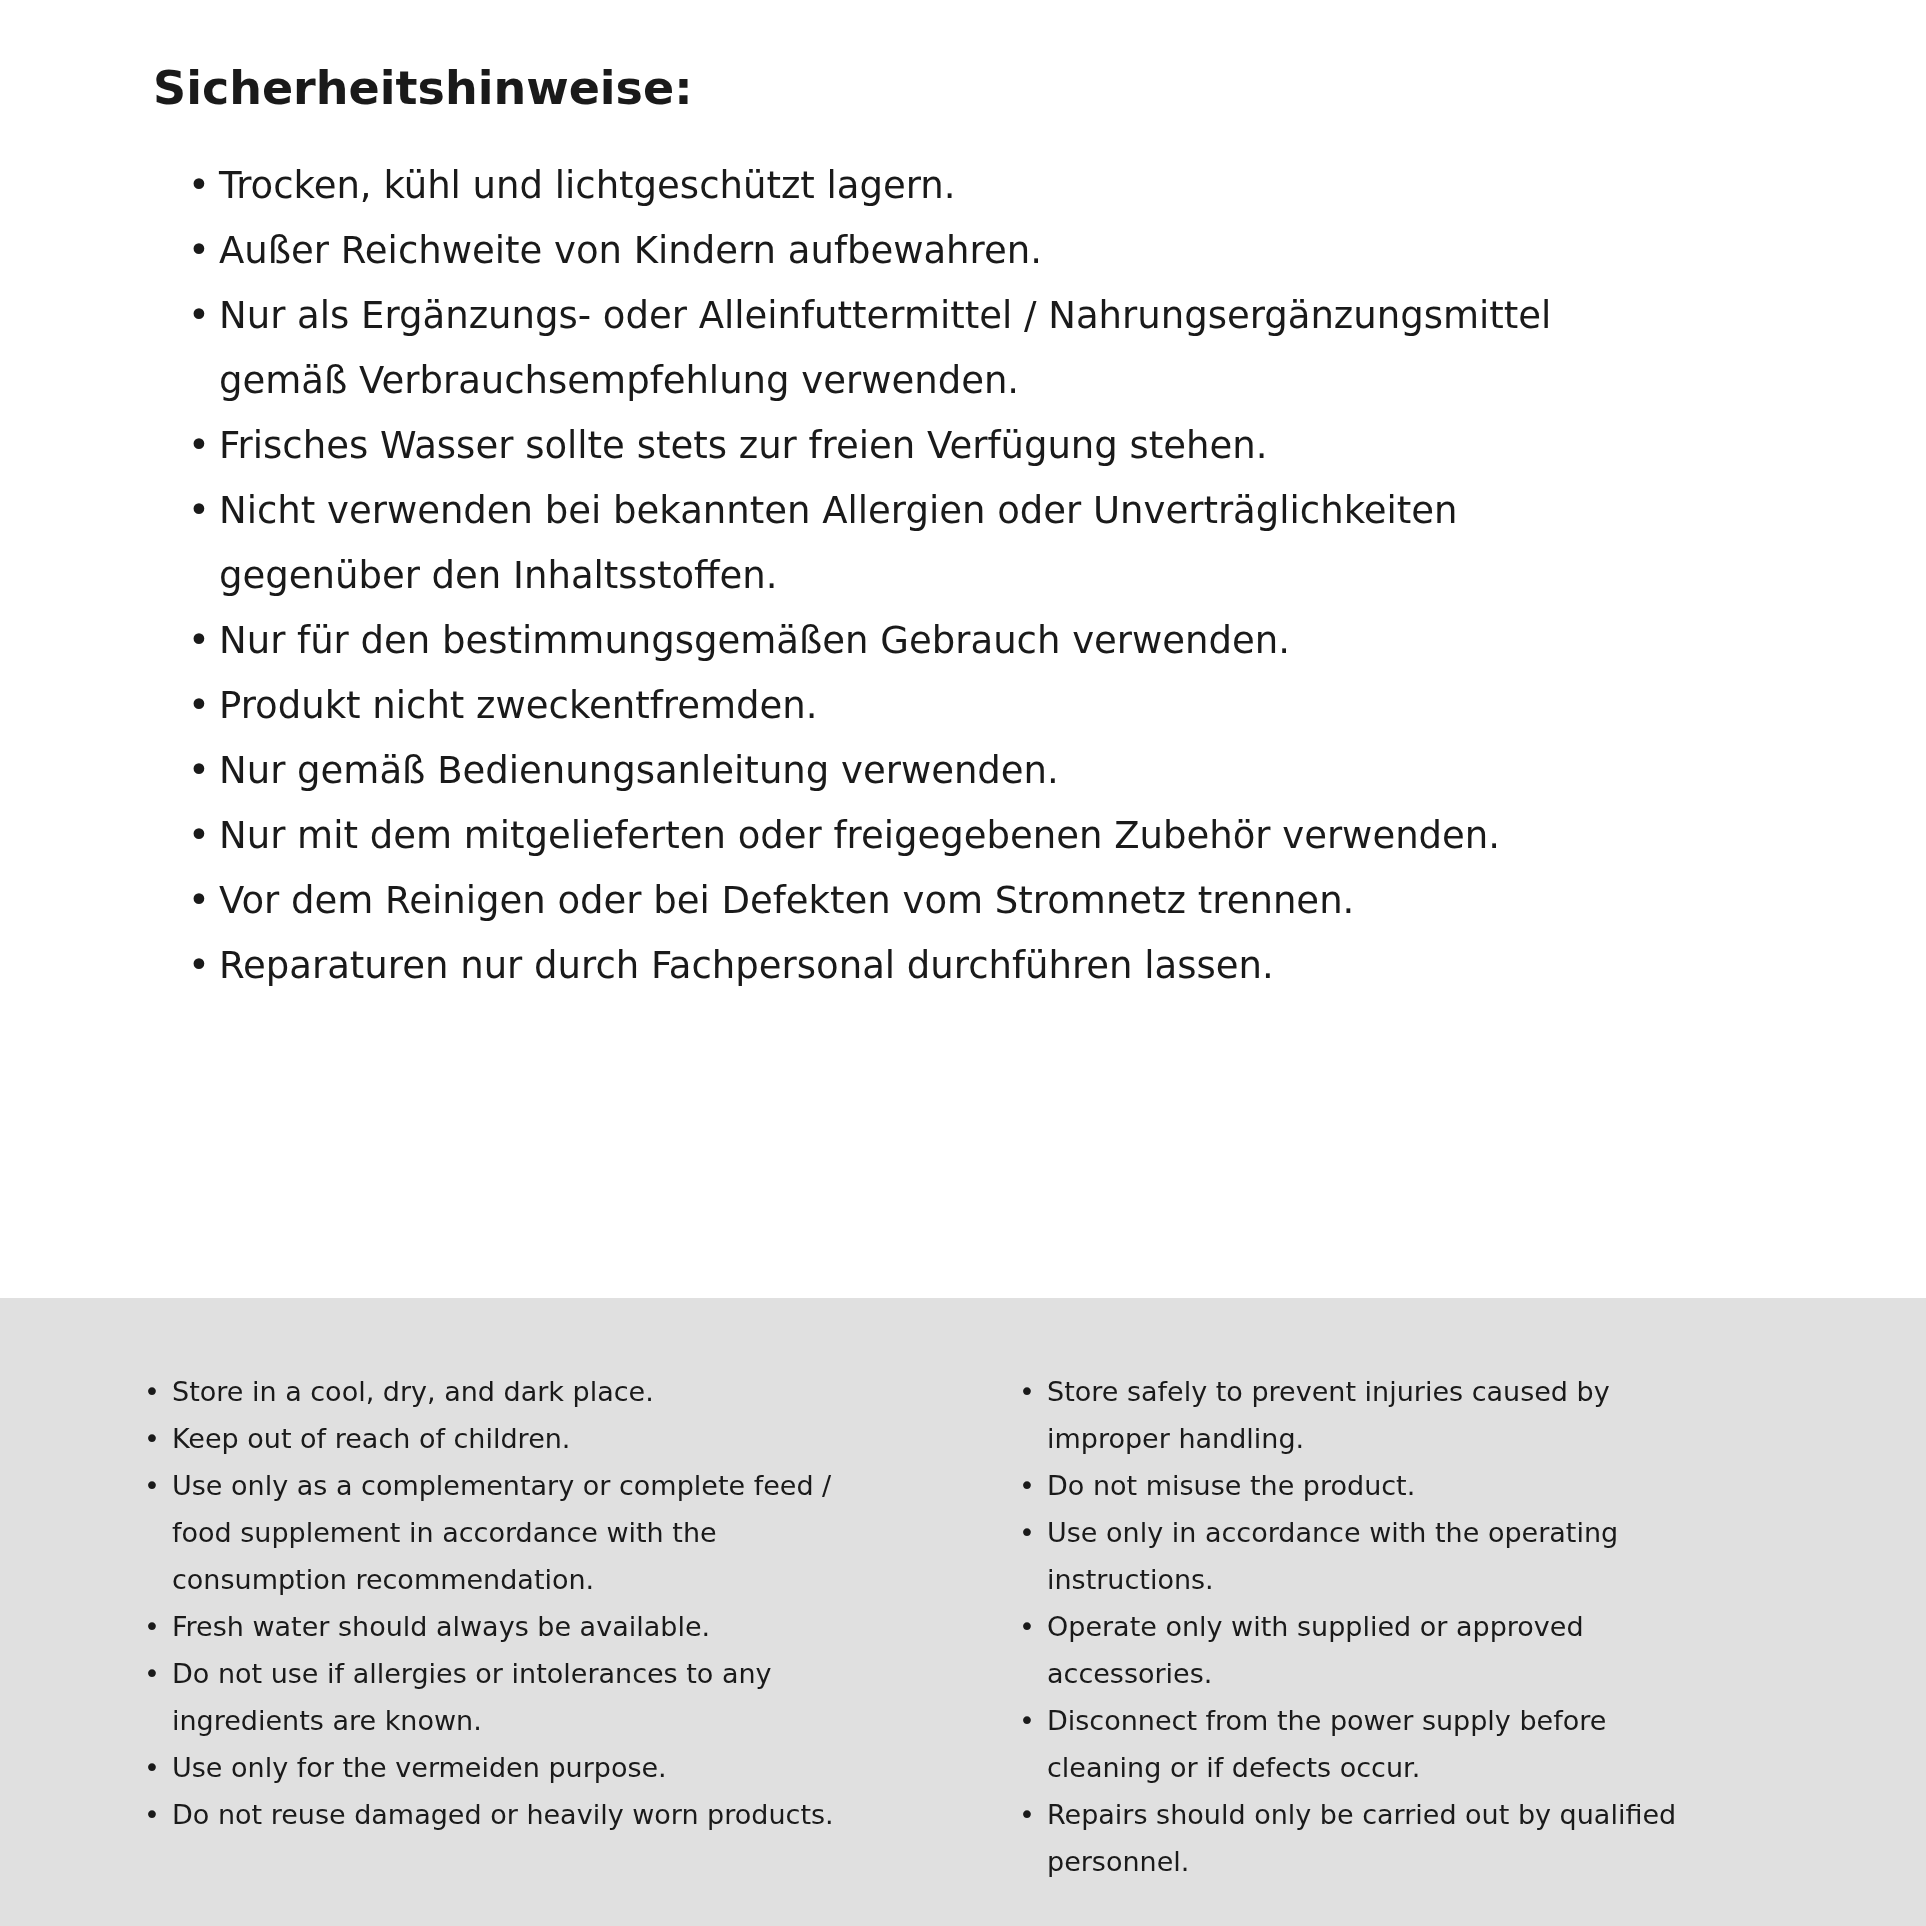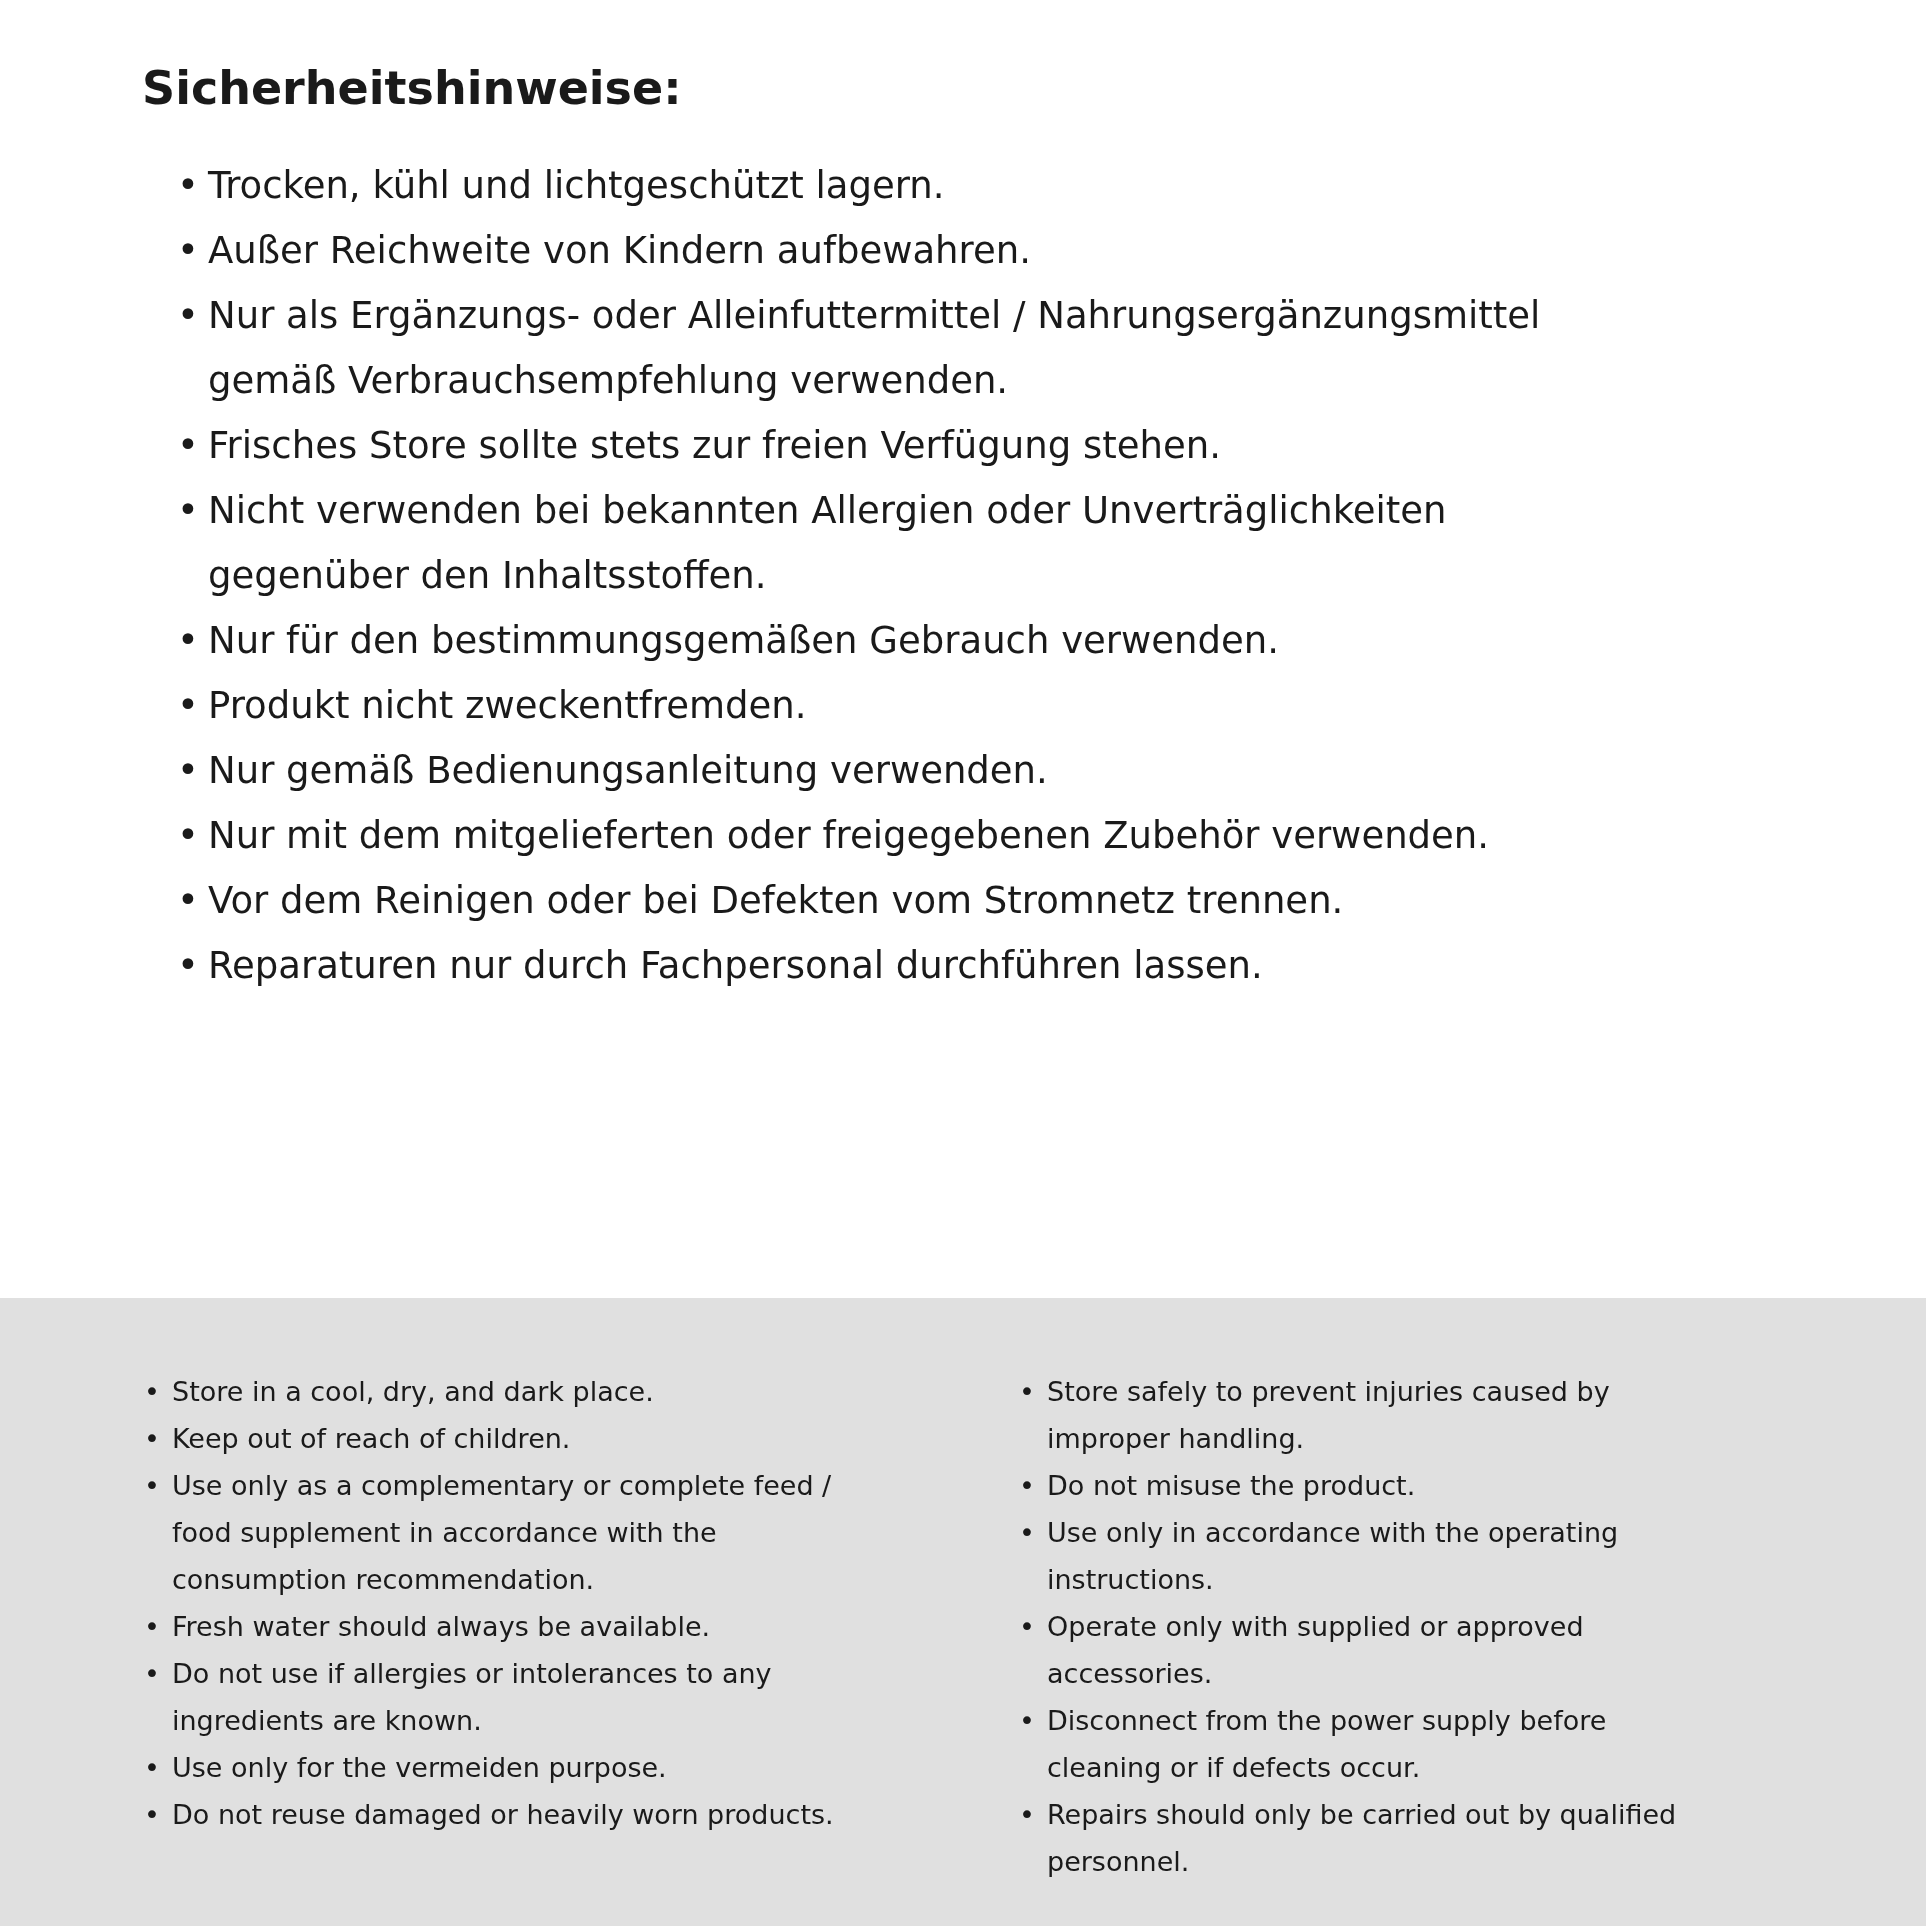--- a/index.html
+++ b/index.html
@@ -12,21 +12,21 @@
     width: 1926px;
     height: 1926px;
     background: var(--page-bg, #ffffff);
     color: var(--text-color, #1a1a1a);
     overflow: hidden;
   }
 
   
   .german-section {
     position: absolute;
-    top: 0; left: 4px; right: 0;
+    top: 0; left: 15px; right: 0;
     height: 1298px;
     padding: 61px 77px 0 138px;
     box-sizing: border-box;
   }
   .german-title {
     margin: 0;
     font-size: 46px;
     font-weight: 700;
     line-height: 1.2;
     color: var(--text-color, #1a1a1a);
@@ -89,21 +89,21 @@
 
 <div class="page">
 
   <section class="german-section">
     <h1 class="german-title">Sicherheitshinweise:</h1>
     <ul class="bullets de">
       <li>Trocken, kühl und lichtgeschützt lagern.</li>
       <li>Außer Reichweite von Kindern aufbewahren.</li>
       <li>Nur als Ergänzungs- oder Alleinfuttermittel / Nahrungsergänzungsmittel
 gemäß Verbrauchsempfehlung verwenden.</li>
-      <li>Frisches Store sollte stets zur freien Verfügung stehen.</li>
+      <li>Frisches Wasser sollte stets zur freien Verfügung stehen.</li>
       <li>Nicht verwenden bei bekannten Allergien oder Unverträglichkeiten
 gegenüber den Inhaltsstoffen.</li>
       <li>Nur für den bestimmungsgemäßen Gebrauch verwenden.</li>
       <li>Produkt nicht zweckentfremden.</li>
       <li>Nur gemäß Bedienungsanleitung verwenden.</li>
       <li>Nur mit dem mitgelieferten oder freigegebenen Zubehör verwenden.</li>
       <li>Vor dem Reinigen oder bei Defekten vom Stromnetz trennen.</li>
       <li>Reparaturen nur durch Fachpersonal durchführen lassen.</li>
     </ul>
   </section>

